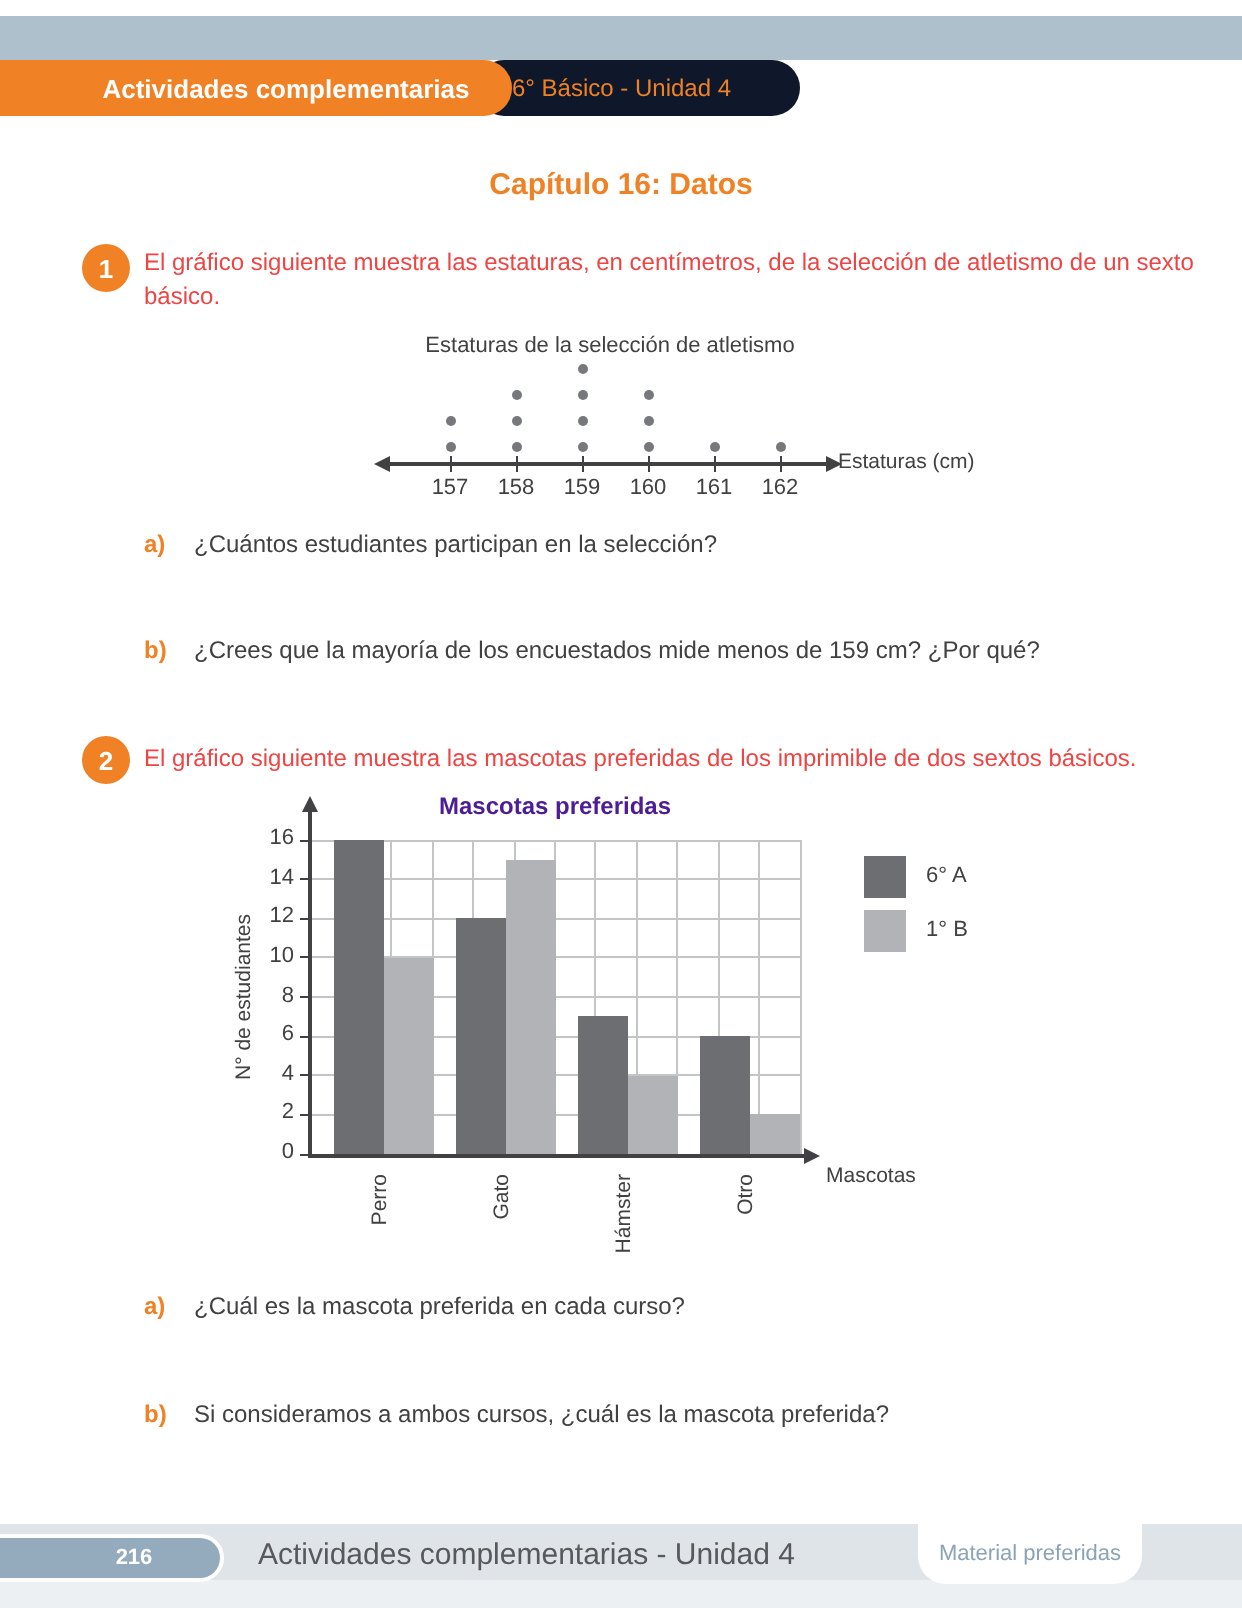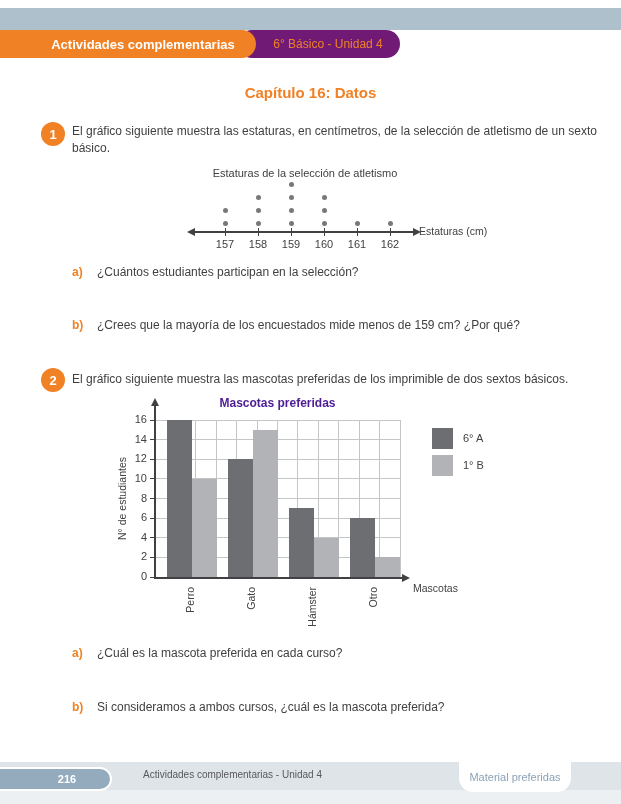--- a/index.html
+++ b/index.html
@@ -1,50 +1,50 @@
 <!DOCTYPE html>
 <html><head>
 <meta charset="utf-8">
 <style>
   html,body{margin:0;padding:0;}
   body{width:621px;height:804px;position:relative;background:#fff;
        font-family:"Liberation Sans",sans-serif;color:#414042;overflow:hidden;}
   .abs{position:absolute;}
   
   .topbar{left:0;top:8px;width:621px;height:22px;background:#aec0cb;}
-  .tab2{left:238px;top:30px;width:162px;height:28px;background:#701a75;border-radius:14px;
-        display:flex;align-items:center;justify-content:center;padding-left:18px;box-sizing:border-box;
+  .tab2{left:238px;top:30px;width:162px;height:28px;background:#0f172a;border-radius:14px;
+        display:flex;align-items:center;padding-left:18px;box-sizing:border-box;
         color:#ef8125;font-size:12px;}
   .tab1{left:0;top:30px;width:256px;height:28px;background:#f08125;border-radius:0 14px 14px 0;
         display:flex;align-items:center;justify-content:center;padding-left:30px;box-sizing:border-box;
         color:#fff;font-weight:bold;font-size:13px;}
   .page-title{left:0;top:84px;width:621px;text-align:center;color:#f08125;font-weight:bold;font-size:15px;}
   
   .q-badge{width:24px;height:24px;border-radius:50%;background:#f08125;color:#fff;font-weight:bold;
            font-size:13px;display:flex;align-items:center;justify-content:center;}
-  .q-text{font-size:12px;line-height:17px;color:#404040;}
+  .q-text{font-size:12px;line-height:17px;color:#ef4444;}
   .part{display:flex;font-size:12px;color:#414042;}
   .part .plabel{color:#f08125;font-weight:bold;width:25px;flex-shrink:0;}
   
   .tlab{font-size:11px;color:#414042;text-align:center;}
   .dot{width:5px;height:5px;border-radius:50%;background:#77787b;}
   .arr-l{width:0;height:0;border-top:4px solid transparent;border-bottom:4px solid transparent;border-right:8px solid #414042;}
   .arr-r{width:0;height:0;border-top:4px solid transparent;border-bottom:4px solid transparent;border-left:8px solid #414042;}
   .arr-u{width:0;height:0;border-left:4px solid transparent;border-right:4px solid transparent;border-bottom:8px solid #414042;}
   .vtext{writing-mode:vertical-rl;transform:rotate(180deg);font-size:10.5px;color:#414042;line-height:13px;}
   .dp-title{left:20px;top:0;width:230px;text-align:center;font-size:11px;color:#414042;}
   .bc-title{left:45px;top:3px;width:245px;text-align:center;font-size:12px;font-weight:bold;color:#4c1d95;}
   .axlabel{font-size:10.5px;color:#414042;white-space:nowrap;}
   
   .footer-bar{left:0;top:762px;width:621px;height:28px;background:#dfe4e8;}
   .footer-strip{left:0;top:790px;width:621px;height:14px;background:#edf0f2;}
   .page-pill{left:0;top:767px;width:112px;height:24px;background:#94abbd;border-radius:0 13px 13px 0;
              border:2px solid #fff;border-left:none;box-sizing:border-box;display:flex;align-items:center;
              justify-content:center;color:#fff;font-weight:bold;font-size:11px;padding-left:24px;}
-  .footer-text{left:143px;top:769px;font-size:10px;color:#58595b;}
+  .footer-text{left:129px;top:769px;font-size:15px;color:#58595b;}
   .material-pill{left:459px;top:762px;width:112px;height:30px;background:#fff;border-radius:0 0 14px 14px;
                  display:flex;align-items:center;justify-content:center;color:#8ba3b8;font-size:11px;}
 </style>
 </head>
 <body>
 
 <div>
 
   <div class="abs topbar"></div>
   <div class="abs tab2">

